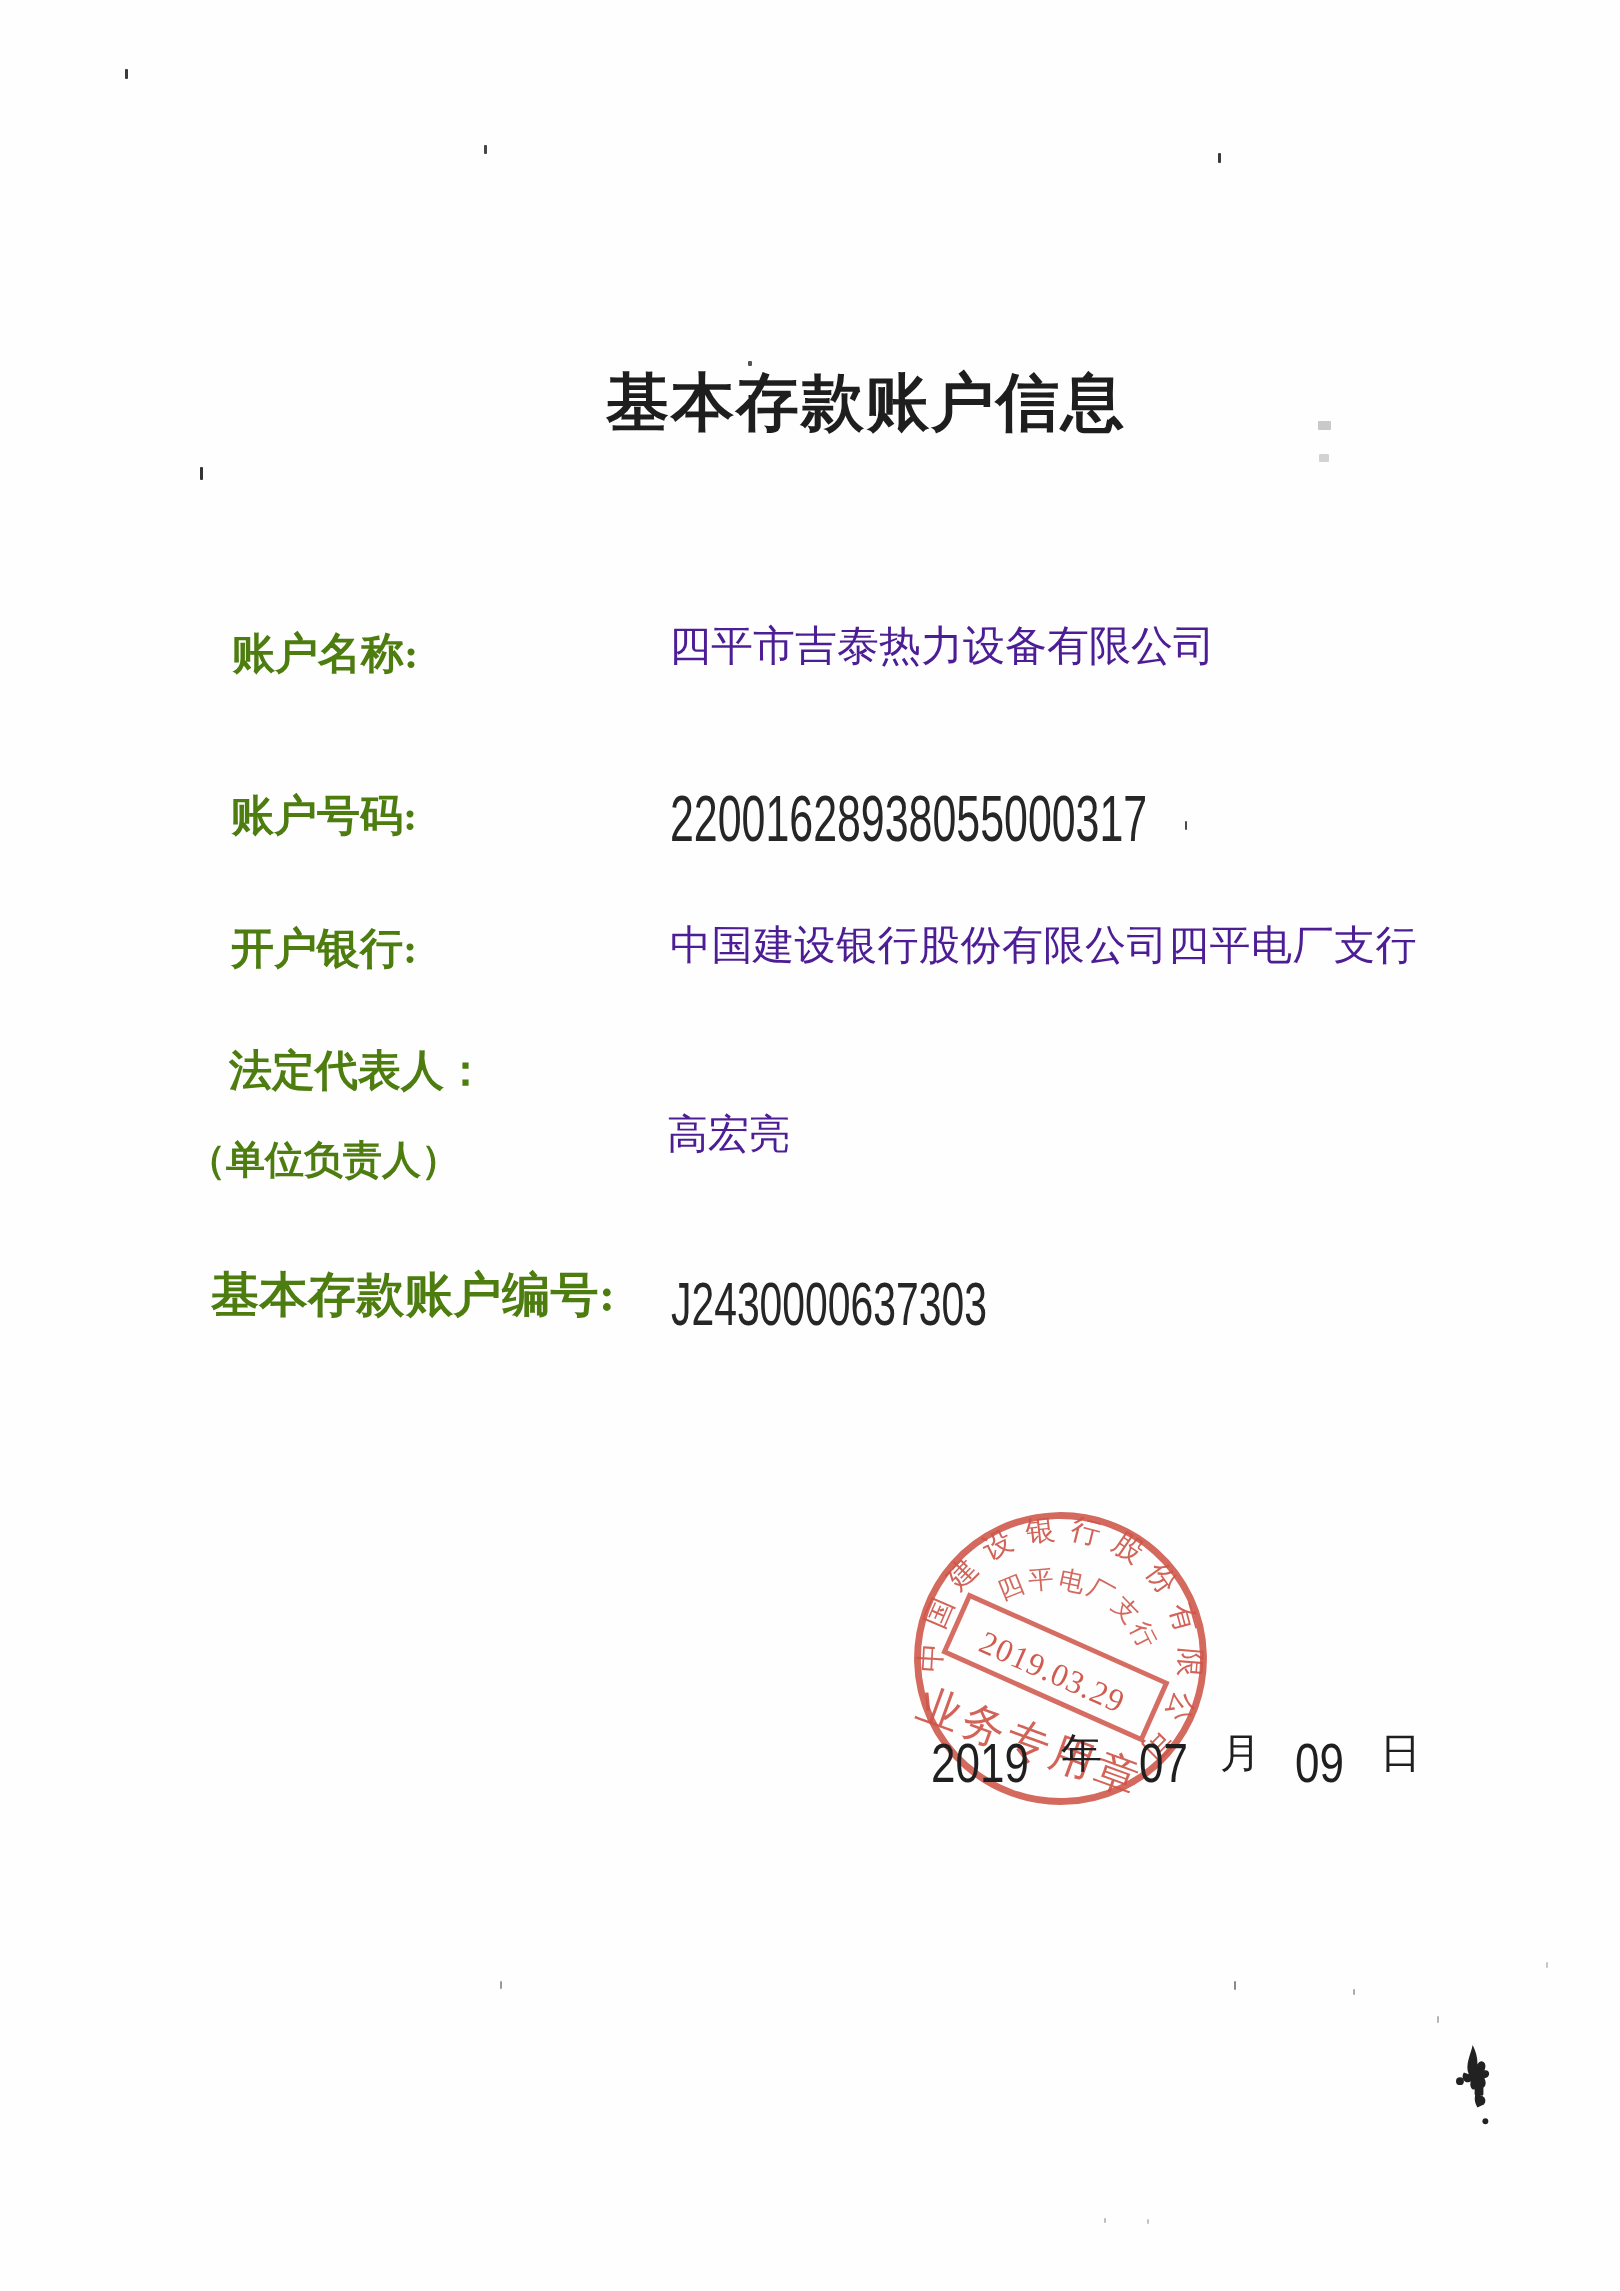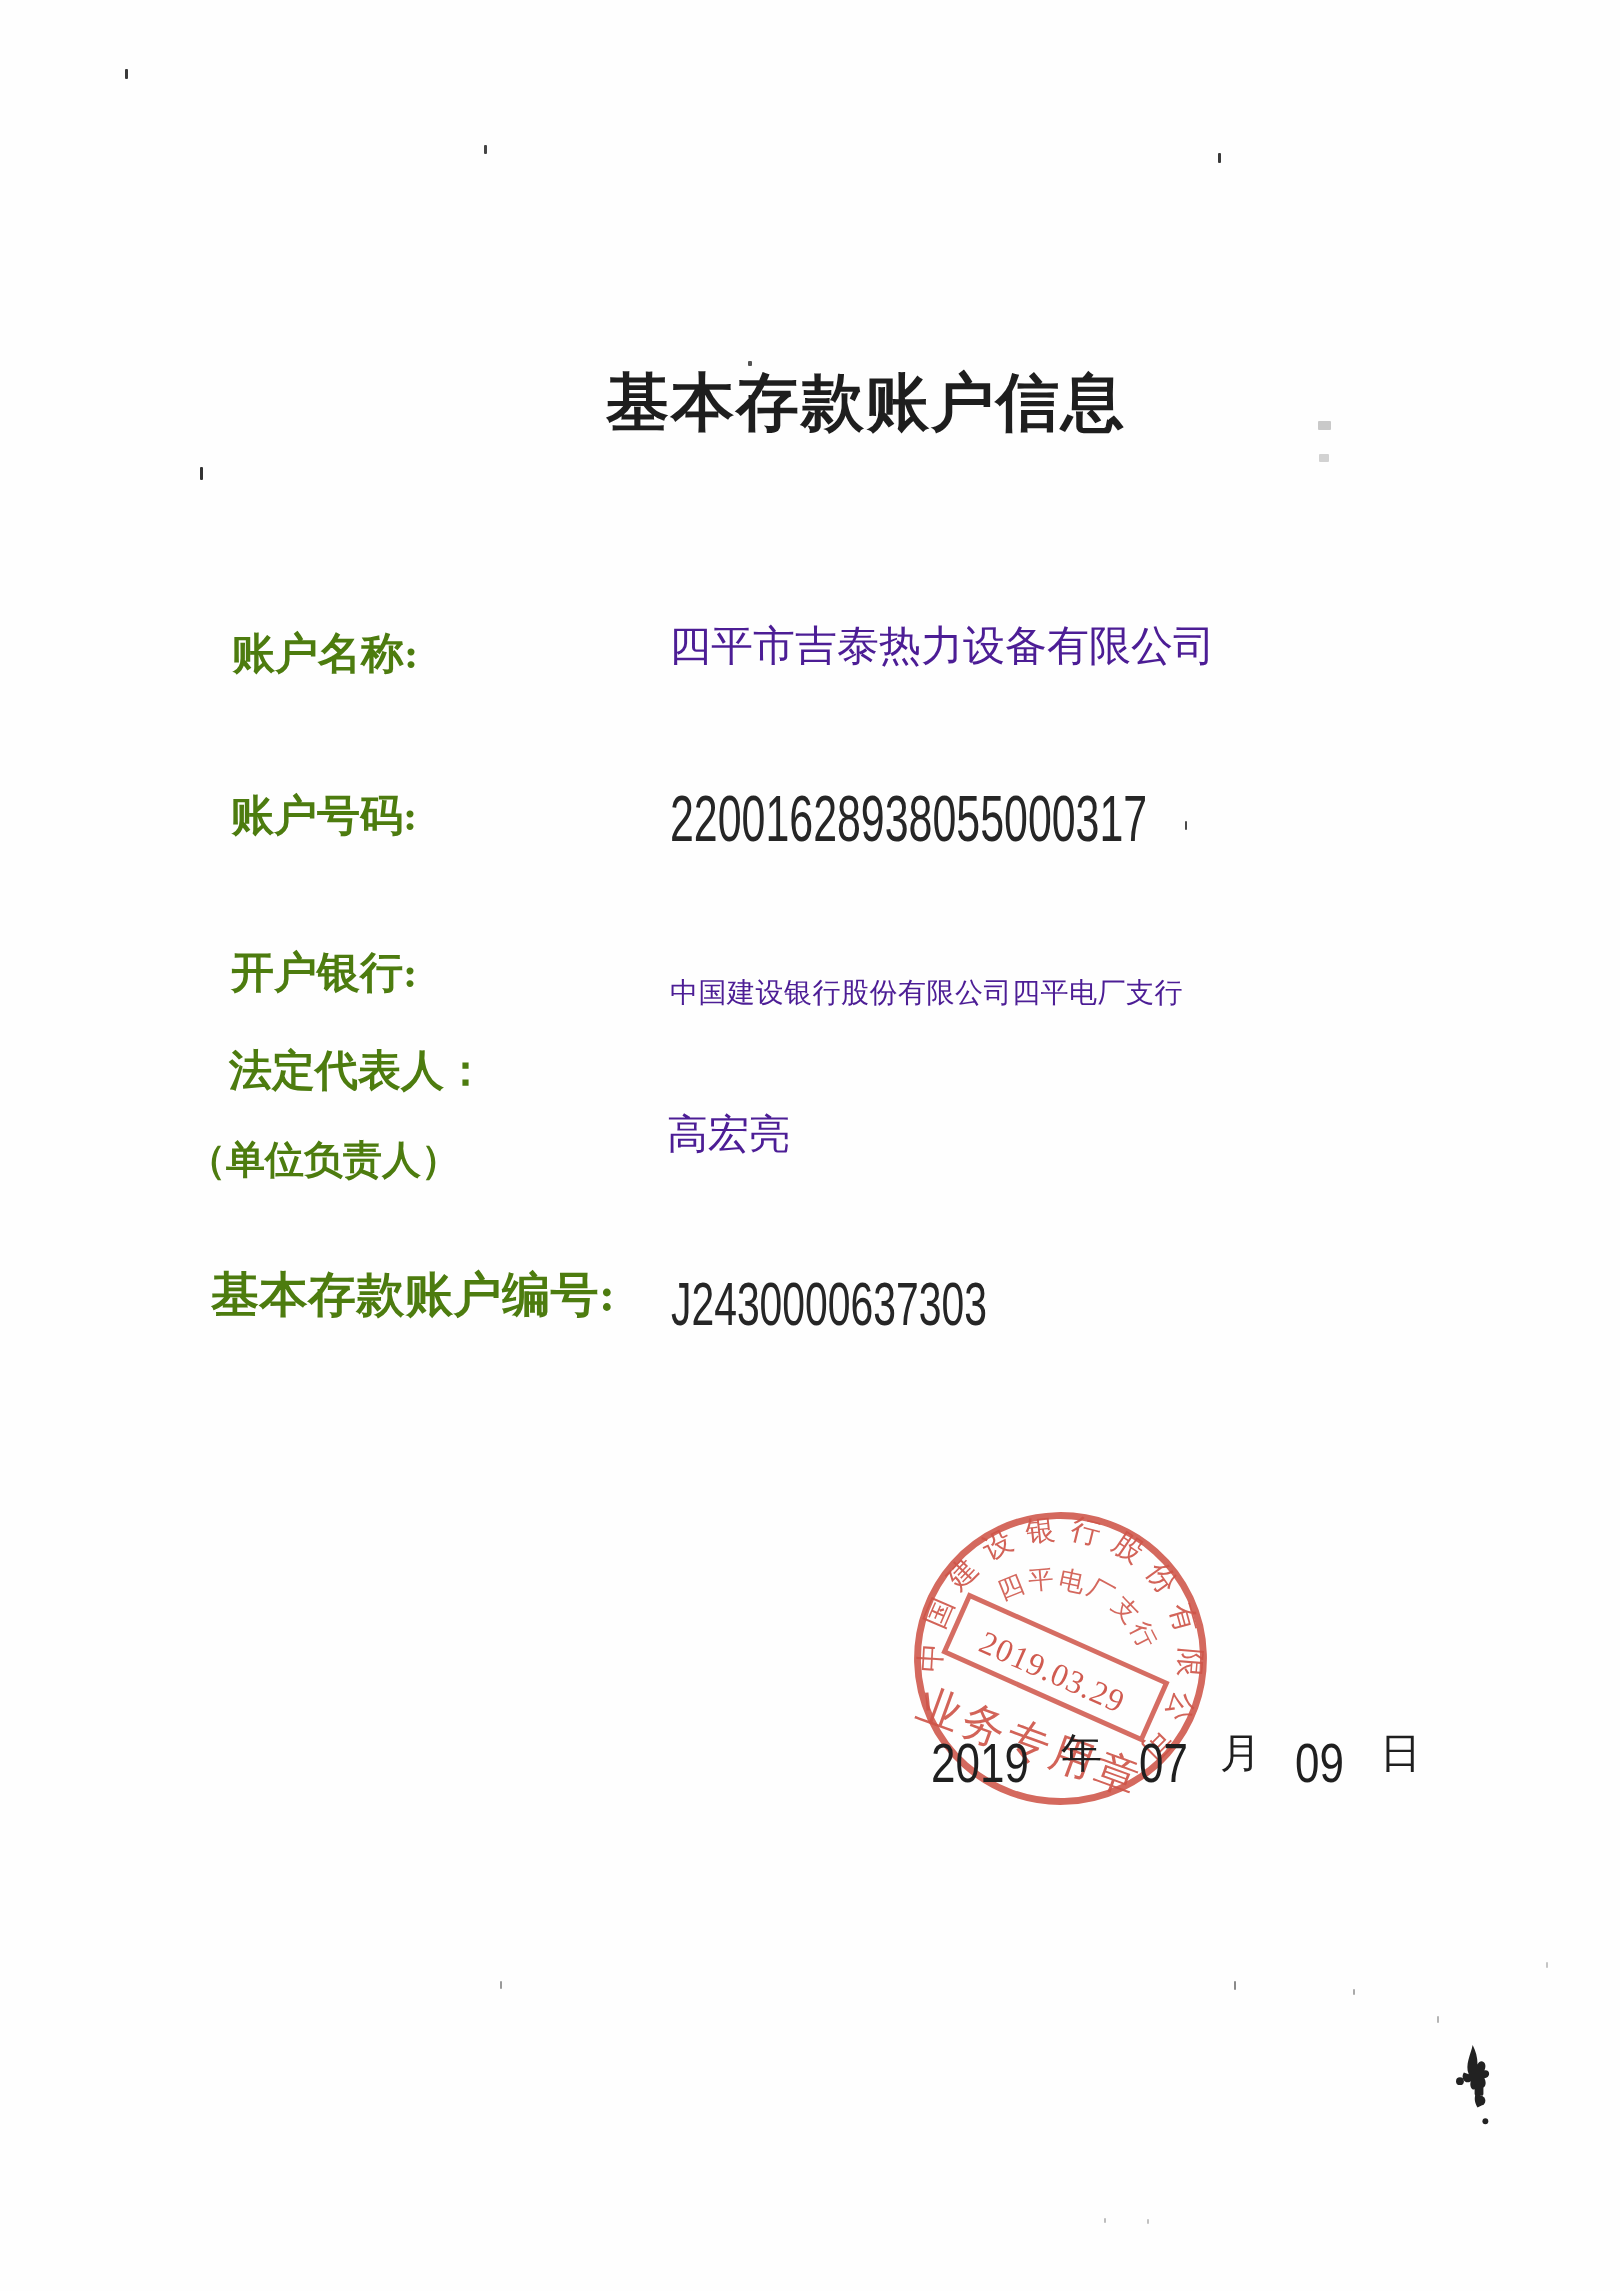--- a/index.html
+++ b/index.html
@@ -60,22 +60,22 @@
   <div class="abs title" style="left:606px; top:372px;">基本存款账户信息</div>
 
   <div class="abs label" style="left:232px; top:632px;">账户名称:</div>
   <div class="abs value" style="left:669px; top:625px;">四平市吉泰热力设备有限公司</div>
 
   <div class="abs label" style="left:231px; top:794px;">账户号码:</div>
   <div class="abs" style="left:670px; top:786px;">
     <span class="num num-account">22001628938055000317</span>
   </div>
 
-  <div class="abs label" style="left:231px; top:927px;margin-top:24px;">开户银行:</div>
-  <div class="abs value" style="left:670px; top:979px; font-size:28px; letter-spacing:0.5px;">中国建设银行股份有限公司四平电厂支行</div>
+  <div class="abs label" style="left:231px; top:927px;">开户银行:</div>
+  <div class="abs value" style="left:670px; top:925px; font-size:41px; letter-spacing:0.5px;">中国建设银行股份有限公司四平电厂支行</div>
 
   <div class="abs label" style="left:229px; top:1049px;">法定代表人：</div>
   <div class="abs label" style="left:187px; top:1140px; font-size:39px;">（单位负责人）</div>
   <div class="abs value" style="left:667px; top:1114px; font-size:41px;">高宏亮</div>
 
   <div class="abs label" style="left:211px; top:1271px; font-size:48px; letter-spacing:0.5px;">基本存款账户编号:</div>
   <div class="abs" style="left:671px; top:1274px;">
     <span class="num num-deposit">J2430000637303</span>
   </div>
 

